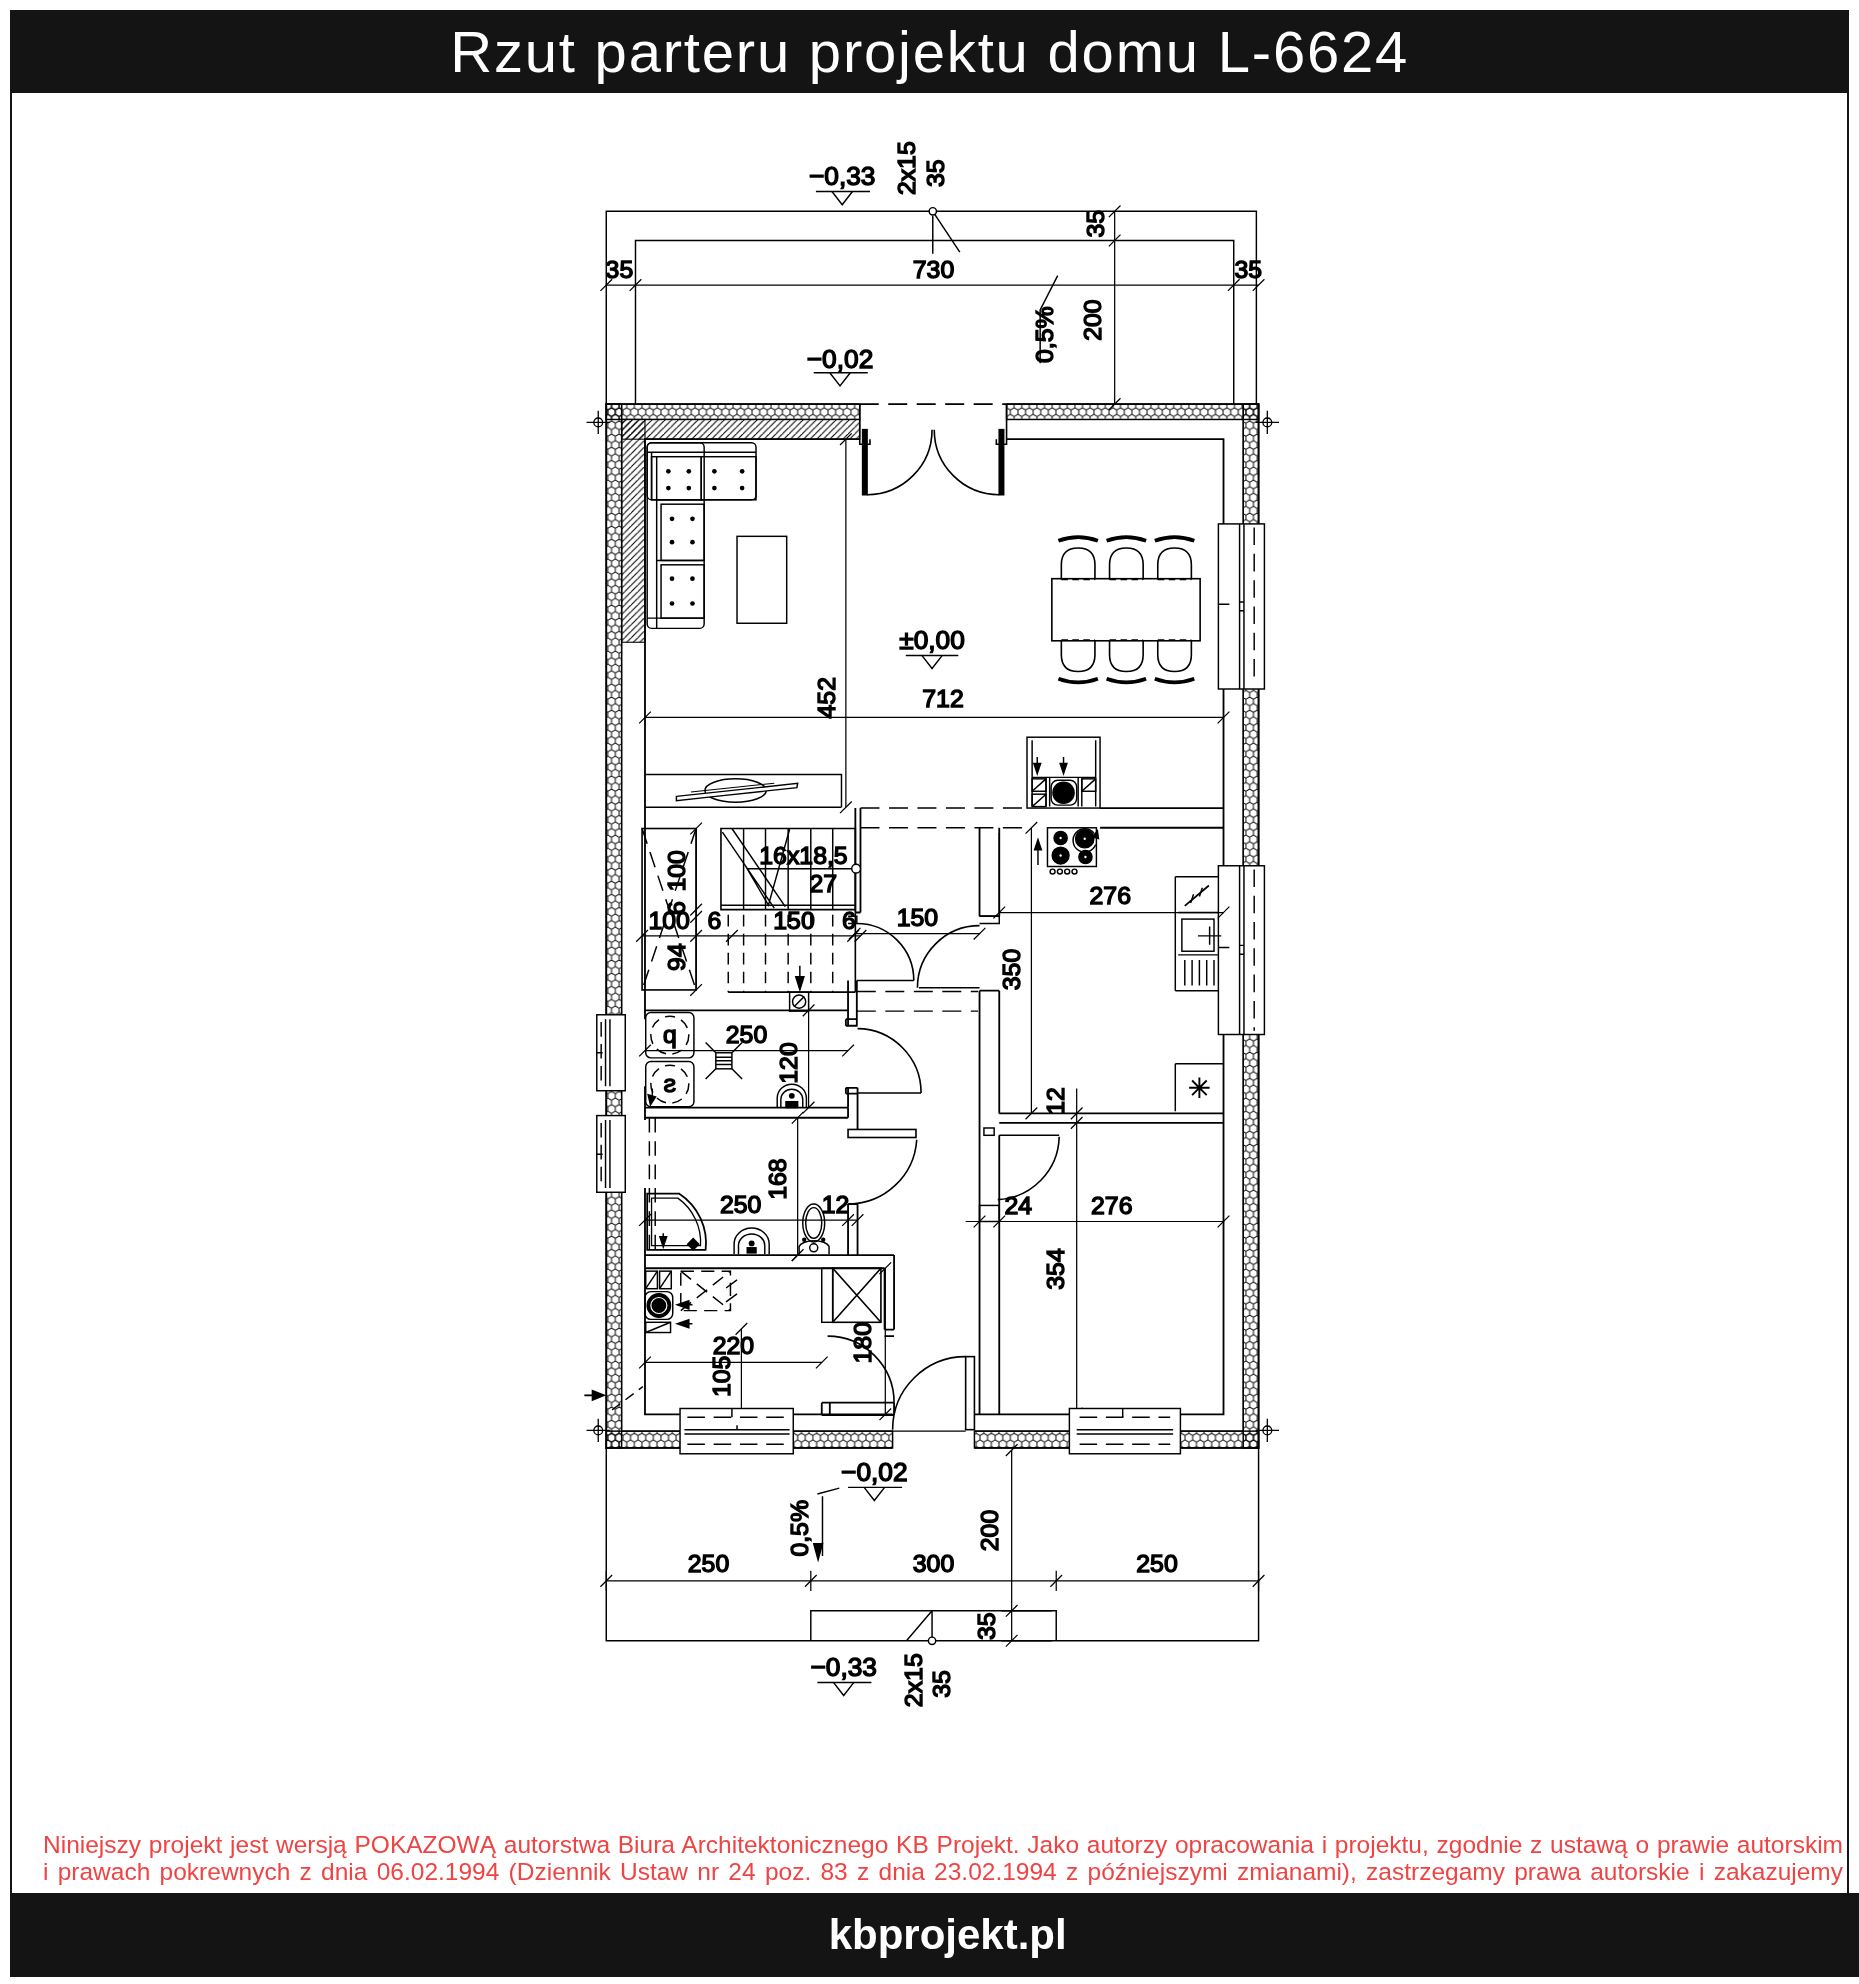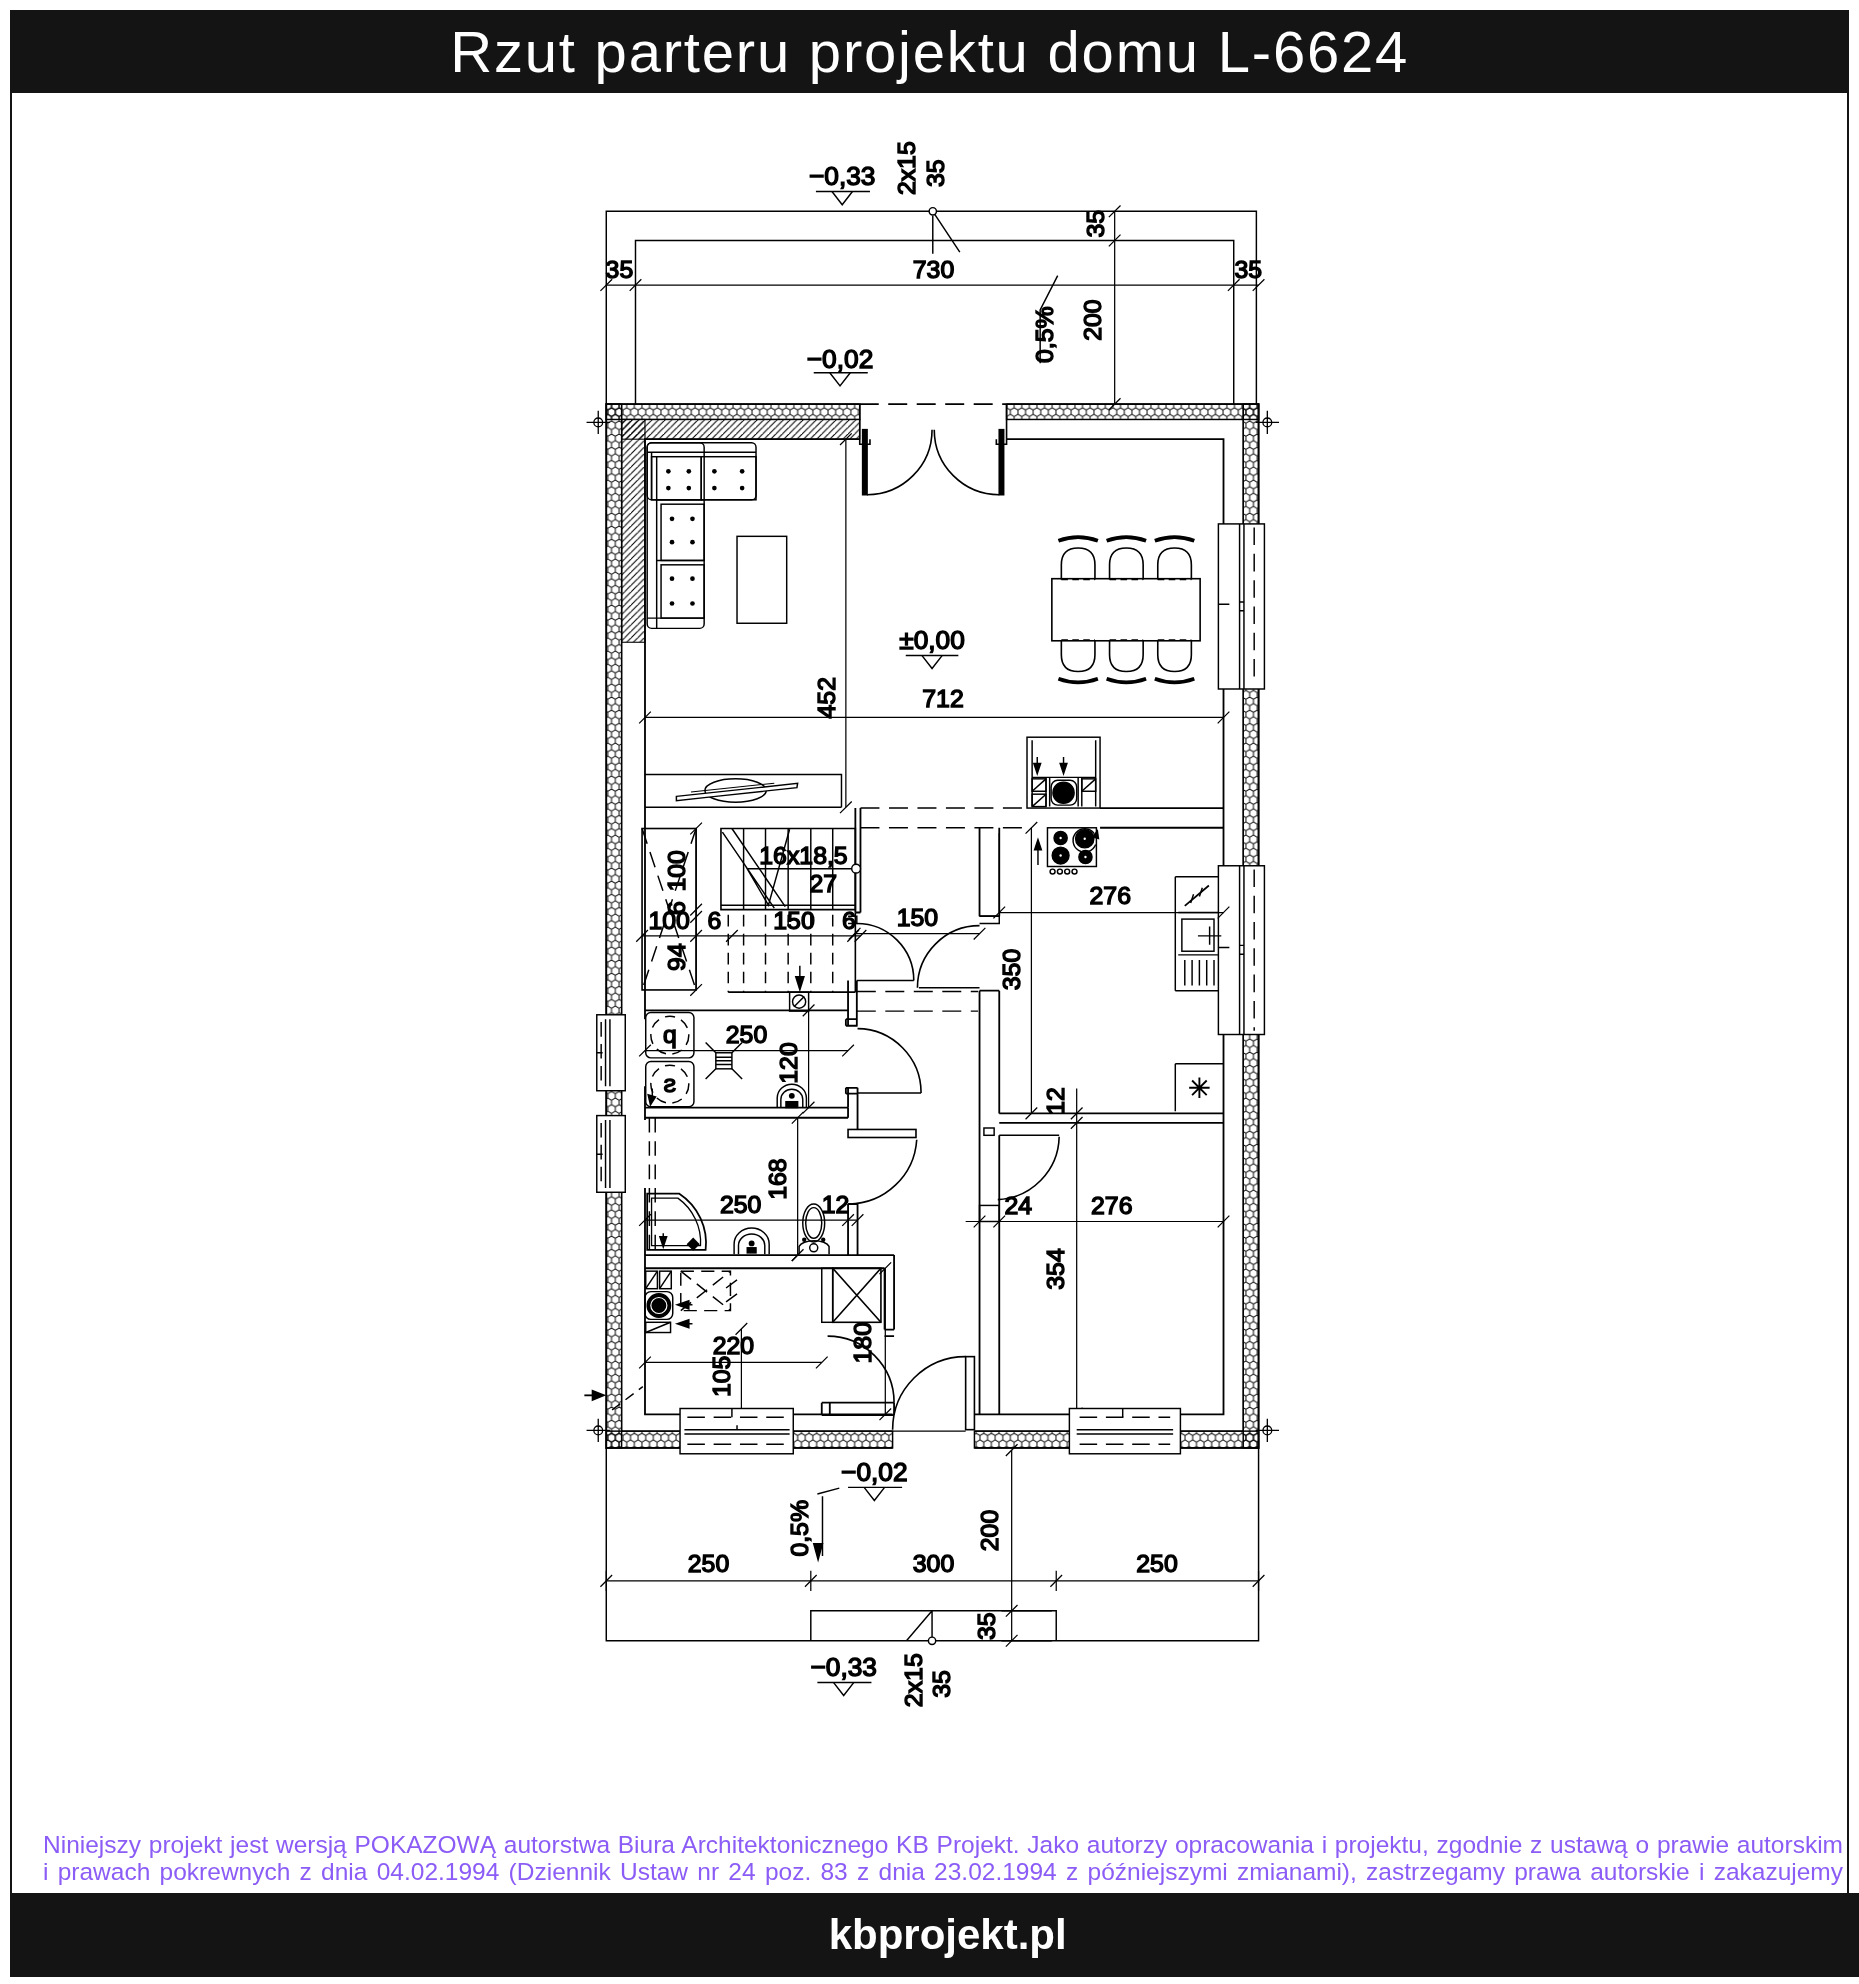--- a/index.html
+++ b/index.html
@@ -2,38 +2,38 @@
 <html style="font-size:11.7px"><head>
 <meta charset="utf-8">
 <style>
   html,body{margin:0;padding:0;background:#fff;}
   #page{position:relative;width:1859px;height:1985px;background:#fff;font-family:"Liberation Sans",sans-serif;overflow:hidden;}
   #hdr{position:absolute;left:10.2px;top:10.2px;width:1839px;height:83px;background:#141414;color:#fff;
        display:flex;align-items:center;justify-content:center;font-size:58px;font-weight:300;letter-spacing:1.8px;padding-bottom:0;box-sizing:border-box;}
   #ftr{position:absolute;left:10.2px;top:1893px;width:1839px;height:84px;background:#141414;color:#fff;
        display:flex;align-items:center;justify-content:center;font-size:42px;font-weight:bold;padding-left:18px;}
   .brd{position:absolute;top:10.2px;width:2.2px;height:1967px;background:#141414;}
-  #copy{position:absolute;left:43px;top:1831px;width:1800px;font-size:24.5px;line-height:27px;color:#8b5cf6;}
+  #copy{position:absolute;left:43px;top:1831px;width:1800px;font-size:24.5px;line-height:27px;color:#ef4444;}
   #copy .j{text-align:justify;text-align-last:justify;}
   svg{position:absolute;left:0;top:0;}
   text{font-family:"Liberation Sans",sans-serif;fill:#000;}
 </style>
 </head>
 <body>
 <div id="page">
 
   <div id="hdr">Rzut parteru projektu domu L-6624</div>
 
   <div class="brd" style="left:10.2px;"></div>
 
   <div class="brd" style="left:1847px;"></div>
 
   <div id="copy">
     <div class="j">Niniejszy projekt jest wersją POKAZOWĄ autorstwa Biura Architektonicznego KB Projekt. Jako autorzy opracowania i projektu, zgodnie z ustawą o prawie autorskim</div>
-    <div class="j">i prawach pokrewnych z dnia 04.02.1994 (Dziennik Ustaw nr 24 poz. 83 z dnia 23.02.1994 z późniejszymi zmianami), zastrzegamy prawa autorskie i zakazujemy</div>
+    <div class="j">i prawach pokrewnych z dnia 06.02.1994 (Dziennik Ustaw nr 24 poz. 83 z dnia 23.02.1994 z późniejszymi zmianami), zastrzegamy prawa autorskie i zakazujemy</div>
   </div>
 
   <div id="ftr">kbprojekt.pl</div>
   <svg width="1859" height="1985" viewBox="0 0 2545 2717">
     <defs>
       <pattern id="hc" width="10.4" height="18" patternUnits="userSpaceOnUse">
         <path d="M5.2,0 L0,3 L0,9 L5.2,12 L10.4,9 L10.4,3 Z M5.2,12 L5.2,18" fill="none" stroke="#000" stroke-width="1.3"></path>
       </pattern>
       <pattern id="dh" width="9" height="9" patternUnits="userSpaceOnUse">
         <path d="M-2,11 L11,-2 M-2,2 L2,-2" stroke="#000" stroke-width="1.5" fill="none"></path>

